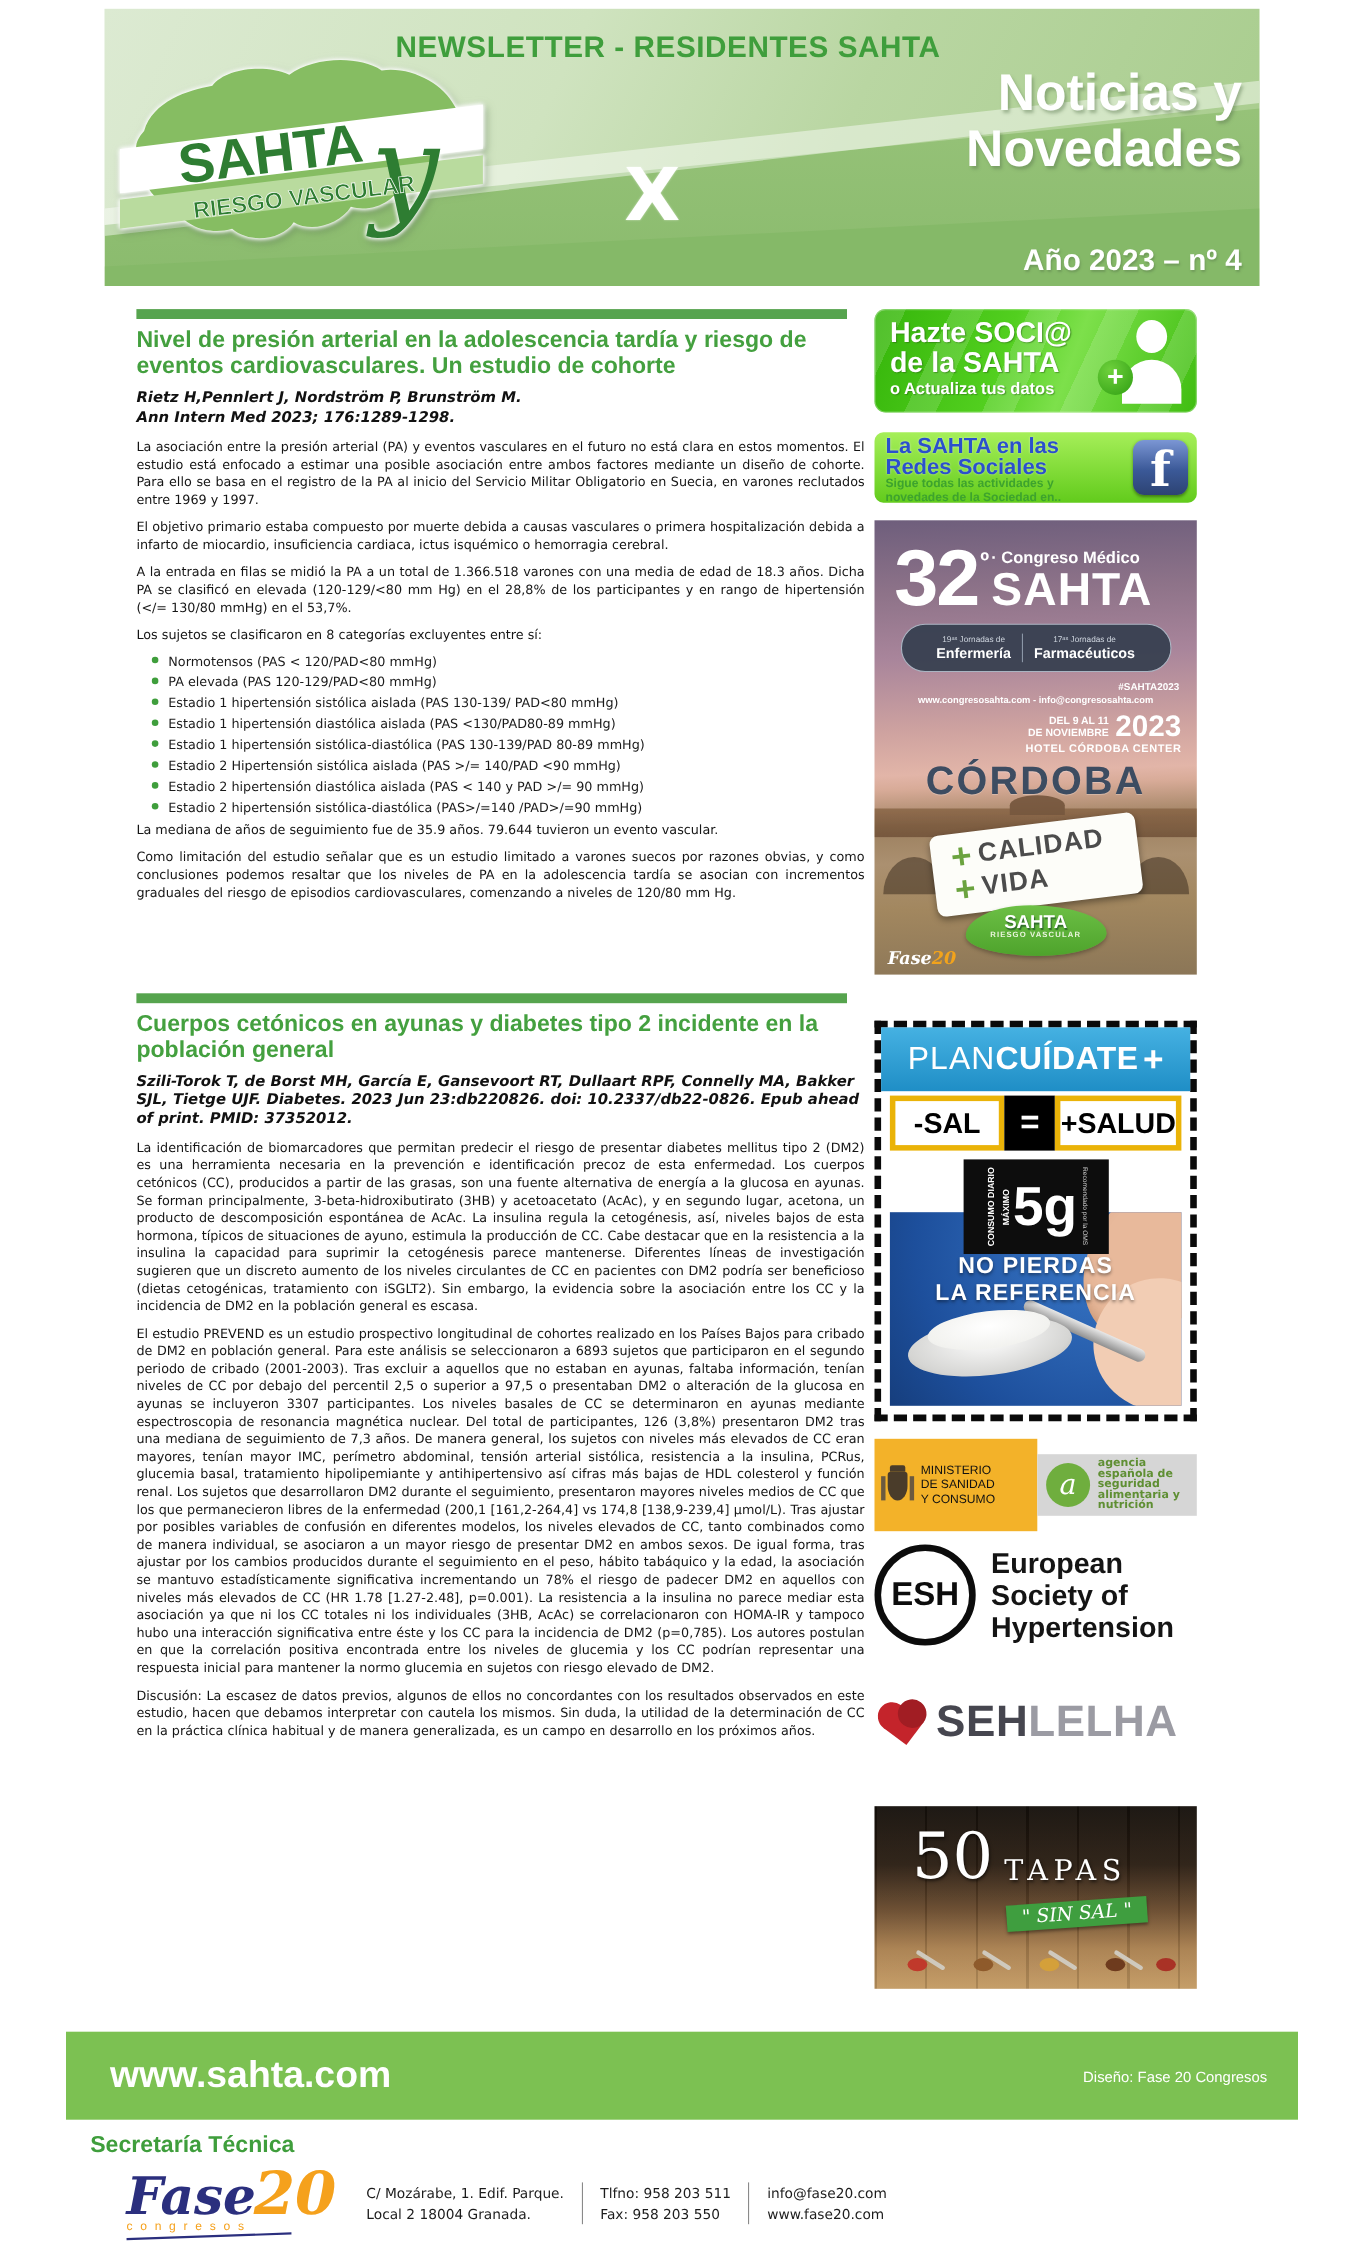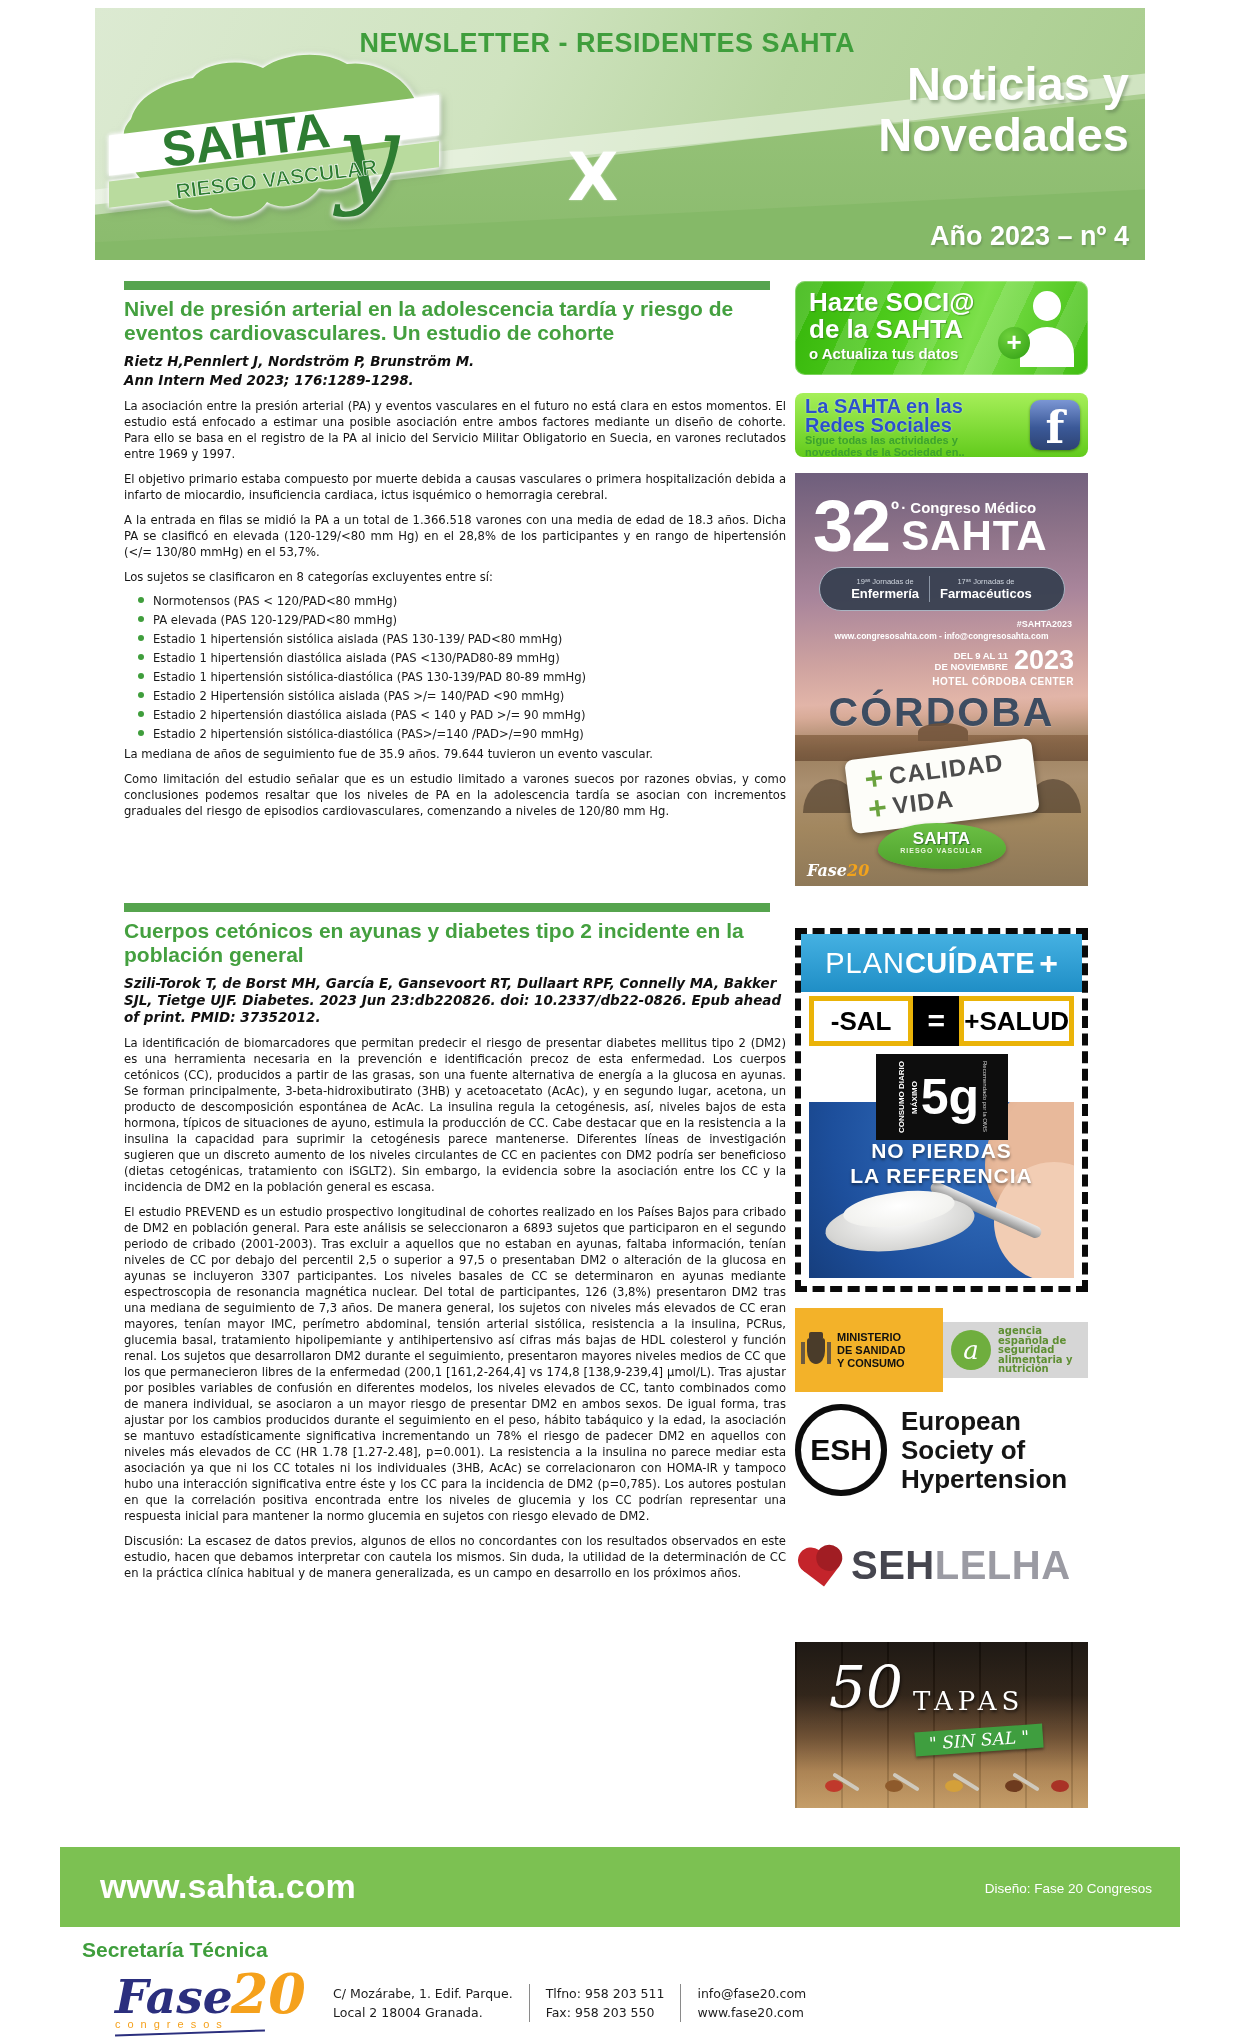--- a/index.html
+++ b/index.html
@@ -86,21 +86,21 @@
   .pill .cell { text-align:center; padding:0 10px; }
   .pill .small { font-size:7.5px; display:block; color:#cfd6df; }
   .pill .bigw { font-size:13px; font-weight:bold; display:block; }
   .pill .div { width:1px; height:26px; background:#8b96a6; }
   .phash { position:absolute; top:146px; right:16px; font-size:9px; font-weight:bold; }
   .purl { position:absolute; top:158px; width:100%; text-align:center; font-size:8.5px; font-weight:bold; }
   .pdates { position:absolute; top:172px; right:14px; display:flex; align-items:center; gap:6px; }
   .pdates .dcol { text-align:right; font-size:9.5px; font-weight:bold; line-height:11px; }
   .pyear { font-size:27px; font-weight:bold; }
   .pvenue { position:absolute; top:203px; right:14px; font-size:10px; font-weight:bold; letter-spacing:.5px; }
-  .pcity { position:absolute; top:216px; width:100%; text-align:center; font-size:41px; font-weight:bold;
+  .pcity { position:absolute; top:216px; width:100%; text-align:center; font-size:36px; font-weight:bold;
           letter-spacing:2px; color:#3d4c61; text-shadow:0 1px 0 rgba(255,255,255,.25); }
   .skyline { position:absolute; top:262px; width:100%; height:26px; background:linear-gradient(#8a6647,#6f5138); opacity:.85; }
   .skyline::before { content:""; position:absolute; left:42%; top:-12px; width:50px; height:18px;
           border-radius:50% 50% 0 0; background:#6f5138; }
   .arch { position:absolute; width:56px; height:34px; background:rgba(52,38,26,.5);
           border-radius:50% 50% 0 0 / 100% 100% 0 0; top:306px; }
   .badge { position:absolute; top:276px; left:50%; transform:translateX(-50%) rotate(-7deg);
           width:188px; height:74px; background:#fdfdf9; border-radius:8px;
           box-shadow:0 3px 7px rgba(0,0,0,.4); padding:6px 0 0 18px; }
   .brow { display:flex; align-items:center; height:30px; }
@@ -149,21 +149,21 @@
 
   
   .ministry { top:1308px; position:absolute; width:293px; height:84px; display:flex; align-items:center; }
   .gold { width:148px; height:84px; background:#f3b229; display:flex; align-items:center; gap:8px; padding:8px; }
   .crest { width:26px; height:40px; position:relative; flex:0 0 26px; }
   .crest .shieldp { position:absolute; left:4px; top:8px; width:18px; height:26px; background:#4a3c2a;
           border-radius:3px 3px 50% 50%; }
   .crest .crown { position:absolute; left:6px; top:2px; width:14px; height:6px; background:#4a3c2a; border-radius:2px 2px 0 0; }
   .crest .pil1,.crest .pil2 { position:absolute; top:12px; width:4px; height:22px; background:#6b5a40; }
   .crest .pil1 { left:-2px; } .crest .pil2 { right:-2px; }
-  .mtext { font-family:"Liberation Sans",sans-serif; font-size:11px; font-weight:bold; line-height:13px; color:#111; }
+  .mtext { font-family:"Liberation Sans",sans-serif; font-size:11px; font-weight:normal; line-height:13px; color:#111; }
   .grayband { flex:1; height:56px; background:#d6d6d6; display:flex; align-items:center; gap:7px; padding:0 8px; }
   .acircle { width:40px; height:40px; border-radius:50%; background:#6fae3e; color:#fff; flex:0 0 40px;
           font-family:"DejaVu Serif",serif; font-style:italic; font-size:26px; text-align:center; line-height:40px; }
   .atext { font-size:10px; line-height:9.5px; color:#5f8f33; font-weight:bold; }
 
   
   .esh { top:1402px; position:absolute; width:293px; height:96px; display:flex; align-items:center; gap:14px; }
   .eshcircle { width:92px; height:92px; border:6px solid #0c0c0c; border-radius:50%; flex:0 0 92px;
           display:flex; align-items:center; justify-content:center; font-family:"Liberation Sans",sans-serif;
           font-size:30px; font-weight:bold; color:#0c0c0c; }
@@ -176,21 +176,21 @@
   .heart::before { content:""; position:absolute; width:26px; height:26px; border-radius:50%; background:#c4242b; top:-13px; left:0; }
   .heart::after  { content:""; position:absolute; width:26px; height:26px; border-radius:50%; background:#a11d23; top:0; left:13px; }
   .sehtxt { font-family:"Liberation Sans",sans-serif; font-size:40px; letter-spacing:.5px; }
   .seh1 { font-weight:bold; color:#46464f; } .seh2 { font-weight:bold; color:#9b9ba3; }
 
   
   .tapas { top:1642px; position:absolute; width:293px; height:166px; overflow:hidden; color:#fff;
           background:linear-gradient(180deg,#15100b 0%,#2a1d12 32%,#6b4c2e 58%,#a97f4e 78%,#c39a63 100%); }
   .tapas .planks { position:absolute; inset:0;
           background:repeating-linear-gradient(90deg,rgba(0,0,0,.12) 0 2px,rgba(255,255,255,.04) 2px 46px); }
-  .t50 { position:absolute; left:34px; top:16px; font-family:"DejaVu Serif",serif; font-style:italic;
+  .t50 { position:absolute; left:34px; top:16px; font-family:"DejaVu Serif",serif; 
           font-size:58px; line-height:58px; text-shadow:1px 2px 3px rgba(0,0,0,.6); }
   .tword { position:absolute; left:118px; top:44px; font-family:"DejaVu Serif",serif; font-size:26px;
           letter-spacing:5px; text-shadow:1px 2px 3px rgba(0,0,0,.6); }
   .tribbon { position:absolute; left:120px; top:86px; background:#3f9e3f; padding:2px 14px;
           transform:rotate(-4deg); font-family:"DejaVu Serif",serif; font-style:italic; font-size:17px;
           box-shadow:0 2px 3px rgba(0,0,0,.4); }
   .spice { position:absolute; bottom:16px; width:18px; height:12px; border-radius:50%; }
   .spoonstem { position:absolute; bottom:24px; width:30px; height:4px; background:#cfc9bd; border-radius:2px; transform:rotate(32deg); }
 
   

